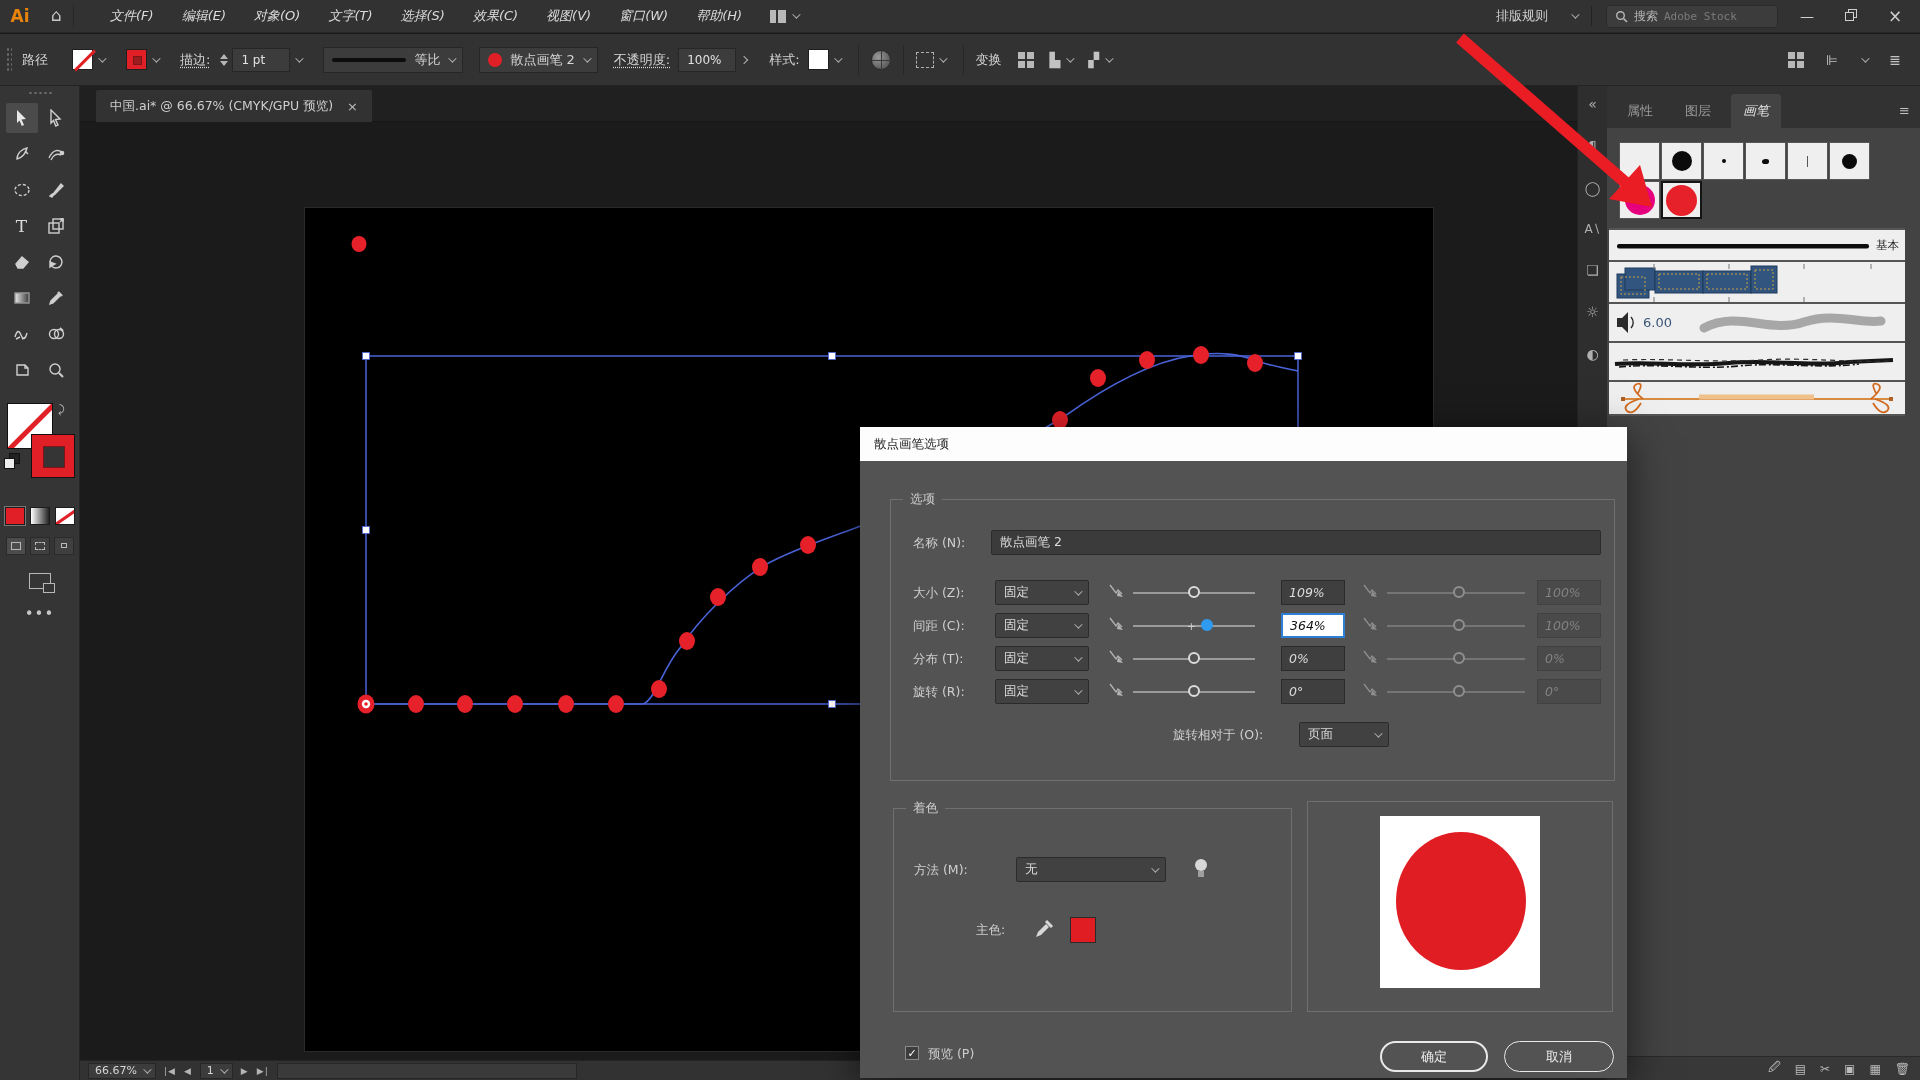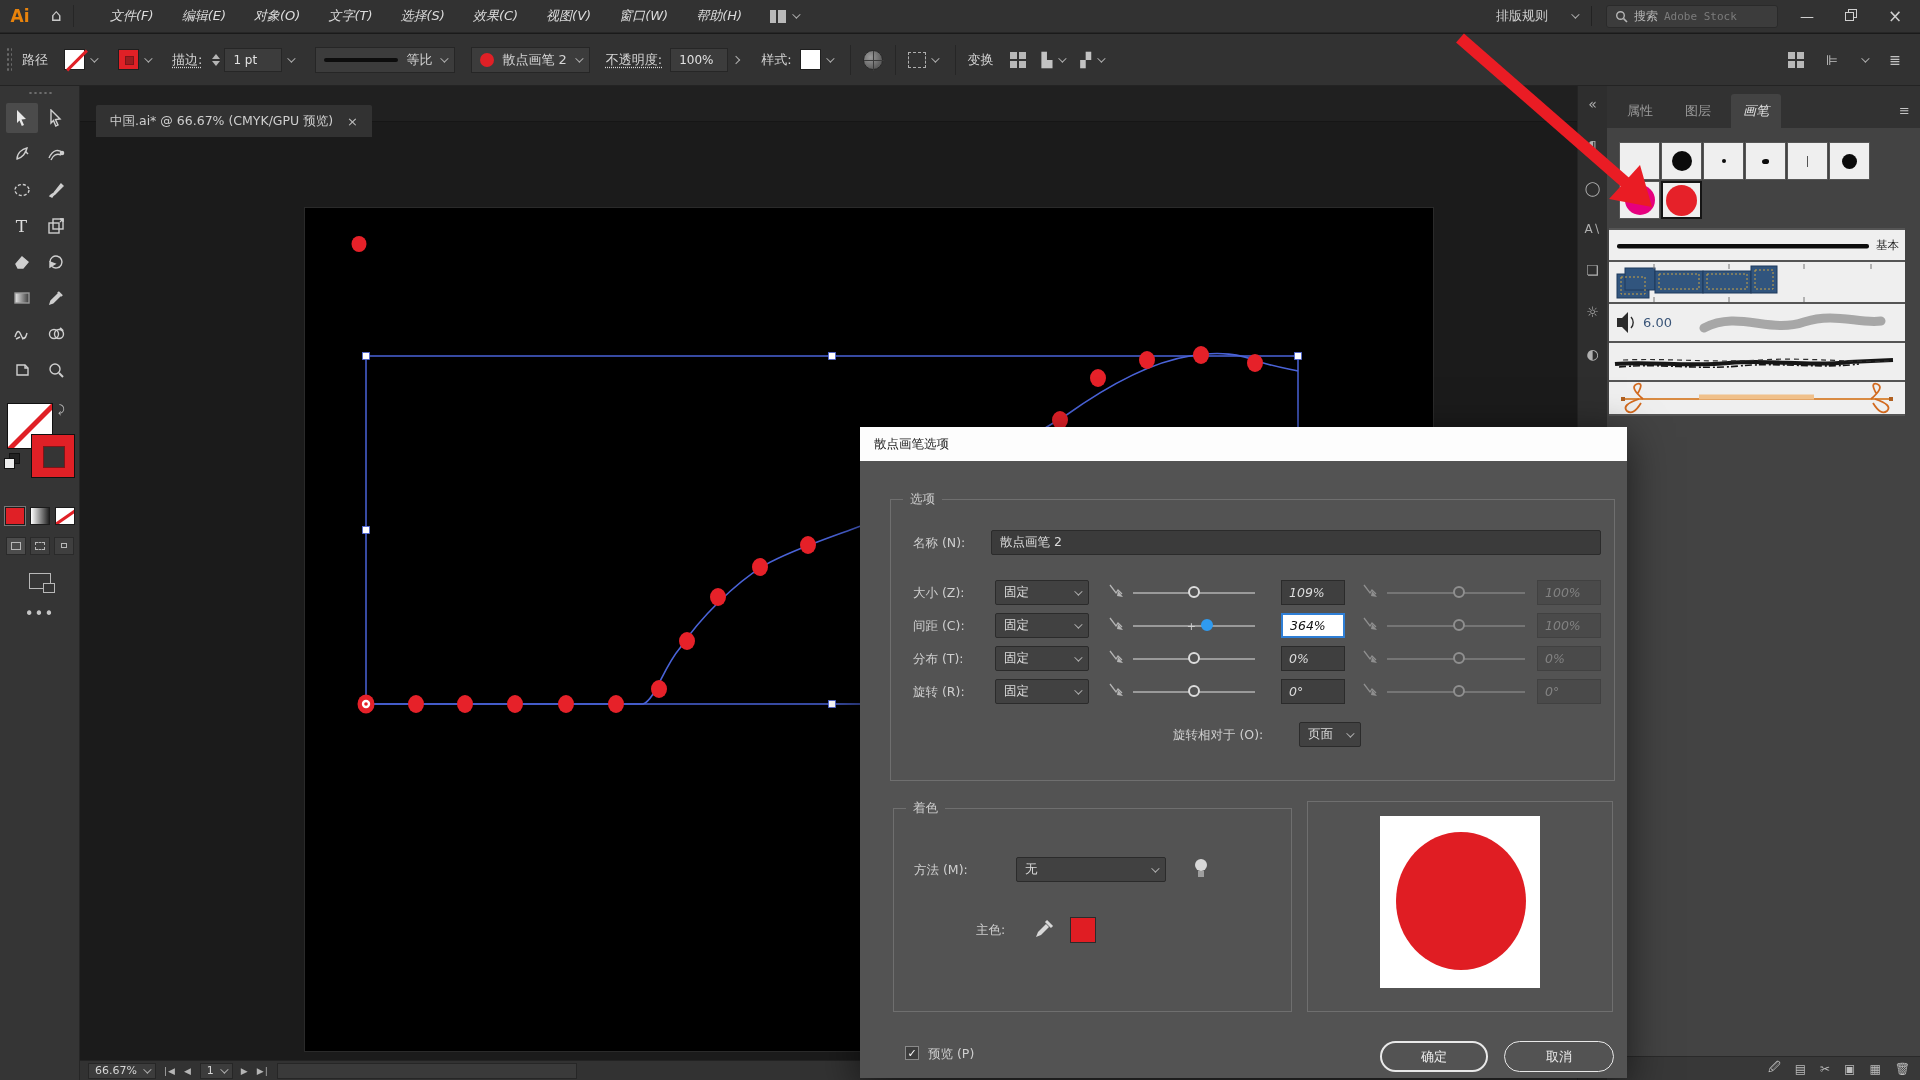--- a/index.html
+++ b/index.html
@@ -93,21 +93,21 @@
   .dmode i { position:absolute; left:4px; top:4px; width:10px; height:8px; border:1.4px solid #b8b8b8; display:block;}
   .dmode.active { background:#4c4c4c; }
   #tools .more { text-align:center; color:#c5c5c5; margin-top:16px; font-size:15px; letter-spacing:1px;}
   #tools .artb { width:22px; height:16px; border:1.5px solid #b8b8b8; margin:18px auto 0; position:relative;}
   #tools .artb:after{content:"";position:absolute;right:-5px;bottom:-5px;width:10px;height:8px;border:1.5px solid #b8b8b8;background:#353535;}
 
   
   #pasteboard { position:absolute; left:80px; top:86px; width:1497px; height:994px; background:#1b1b1b; z-index:1; }
   #tabbar { position:absolute; left:0; top:0; width:100%; height:36px; background:#202020; border-bottom:1px solid #161616;}
   #doctab { position:absolute; left:16px; top:4px; height:32px; background:#323232; display:flex; align-items:center;
-    gap:14px; padding:0 14px; color:#cfcfcf; font-size:12.5px; border-radius:2px 2px 0 0;margin-top:15px; }
+    gap:14px; padding:0 14px; color:#cfcfcf; font-size:12.5px; border-radius:2px 2px 0 0; }
   #doctab .close { color:#bdbdbd; font-size:13px; }
   #artboard { position:absolute; left:225px; top:122px; width:1128px; height:843px; background:#000;
     box-shadow:0 0 0 1px #2a2a2a; }
   #artboard svg { position:absolute; left:0; top:0; }
 
   
   #statusbar { position:absolute; left:80px; top:1060px; width:1497px; height:20px; background:#323232;
     border-top:1px solid #232323; display:flex; align-items:center; gap:8px; padding:0 8px; z-index:3; font-size:11px; }
   .sb-box { background:#3c3c3c; border:1px solid #262626; height:16px; display:flex; align-items:center; padding:0 6px; gap:6px;}
   .sb-nav { color:#b5b5b5; font-size:9px; letter-spacing:1px; }
@@ -211,21 +211,21 @@
       <span class="ph2">Adobe Stock</span>
     </div>
     <span class="winbtn">—</span>
     <span class="winbtn"><span class="restore-ic"><i></i><i></i></span></span>
     <span class="winbtn" style="font-size:17px;">×</span>
   </div>
 </div>
 
 <div id="controlbar">
   <span class="dots-handle"></span>
-  <span style="margin-right:16px;">路径</span>
+  <span style="margin-right:24px;">路径</span>
   <span class="swatch none-diag"></span>
   <span class="chev ddl-chev"></span>
   <span class="cb-gap"></span>
   <span class="swatch stroke-proxy"></span>
   <span class="chev ddl-chev"></span>
   <span class="cb-gap"></span>
   <span class="ul-label">描边:</span>
   <span class="stepper">
       <i class="up"></i>
       <i class="dn"></i>
@@ -692,21 +692,21 @@
         </svg>
       <div class="slider dim" style="left:496px; width:138px;">
           <span class="track"></span>
           <span class="thumb" style="left:48%;"></span>
         </div>
       <div class="valbox dis" style="left:646px;">0°</div>
     </div>
 
     <div class="drow" style="top:222px;">
       <span class="dlabel" style="left:282px; top:5px;">旋转相对于 (O):</span>
-      <div class="ddl" style="left:408px; width:62px;">
+      <div class="ddl" style="left:408px; width:90px;">
         <span>页面</span>
           <span class="chev"></span>
       </div>
     </div>
   </div>
 
   <div class="fieldset" style="left:33px; top:381px; width:399px; height:204px;">
     <span class="legend">着色</span>
     <div class="drow" style="top:48px;">
       <span class="dlabel" style="left:20px; top:5px;">方法 (M):</span>

